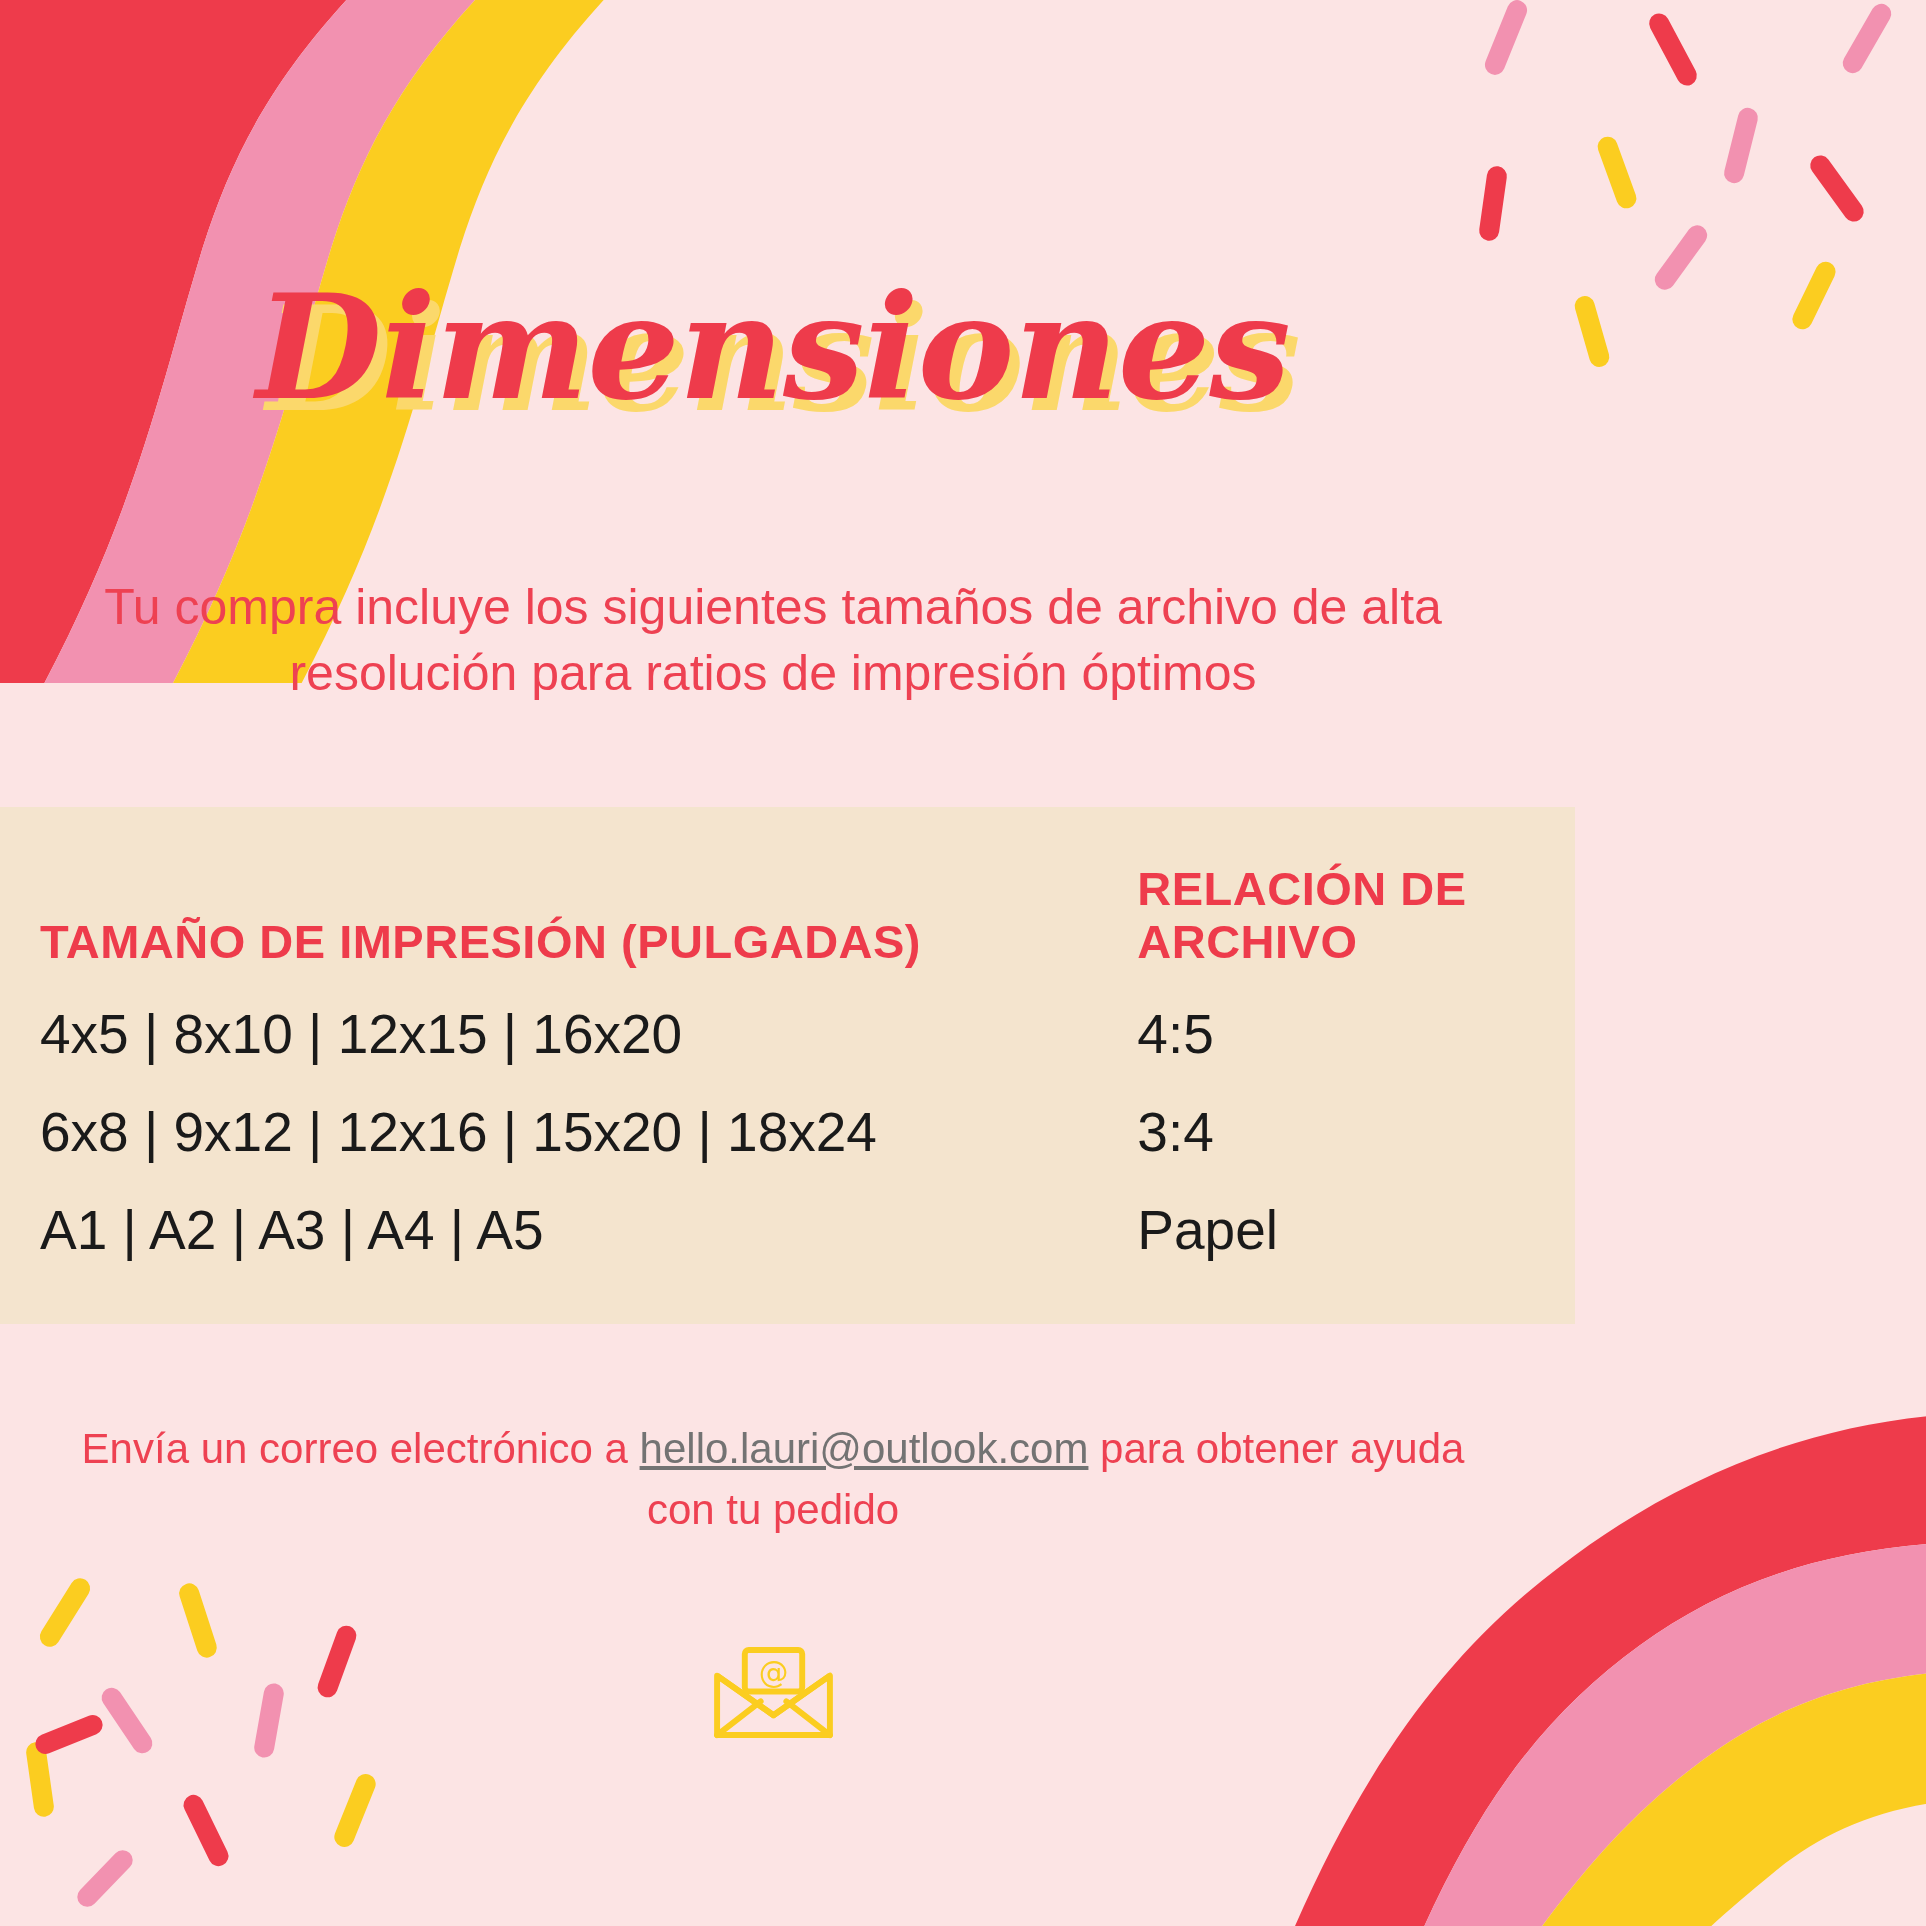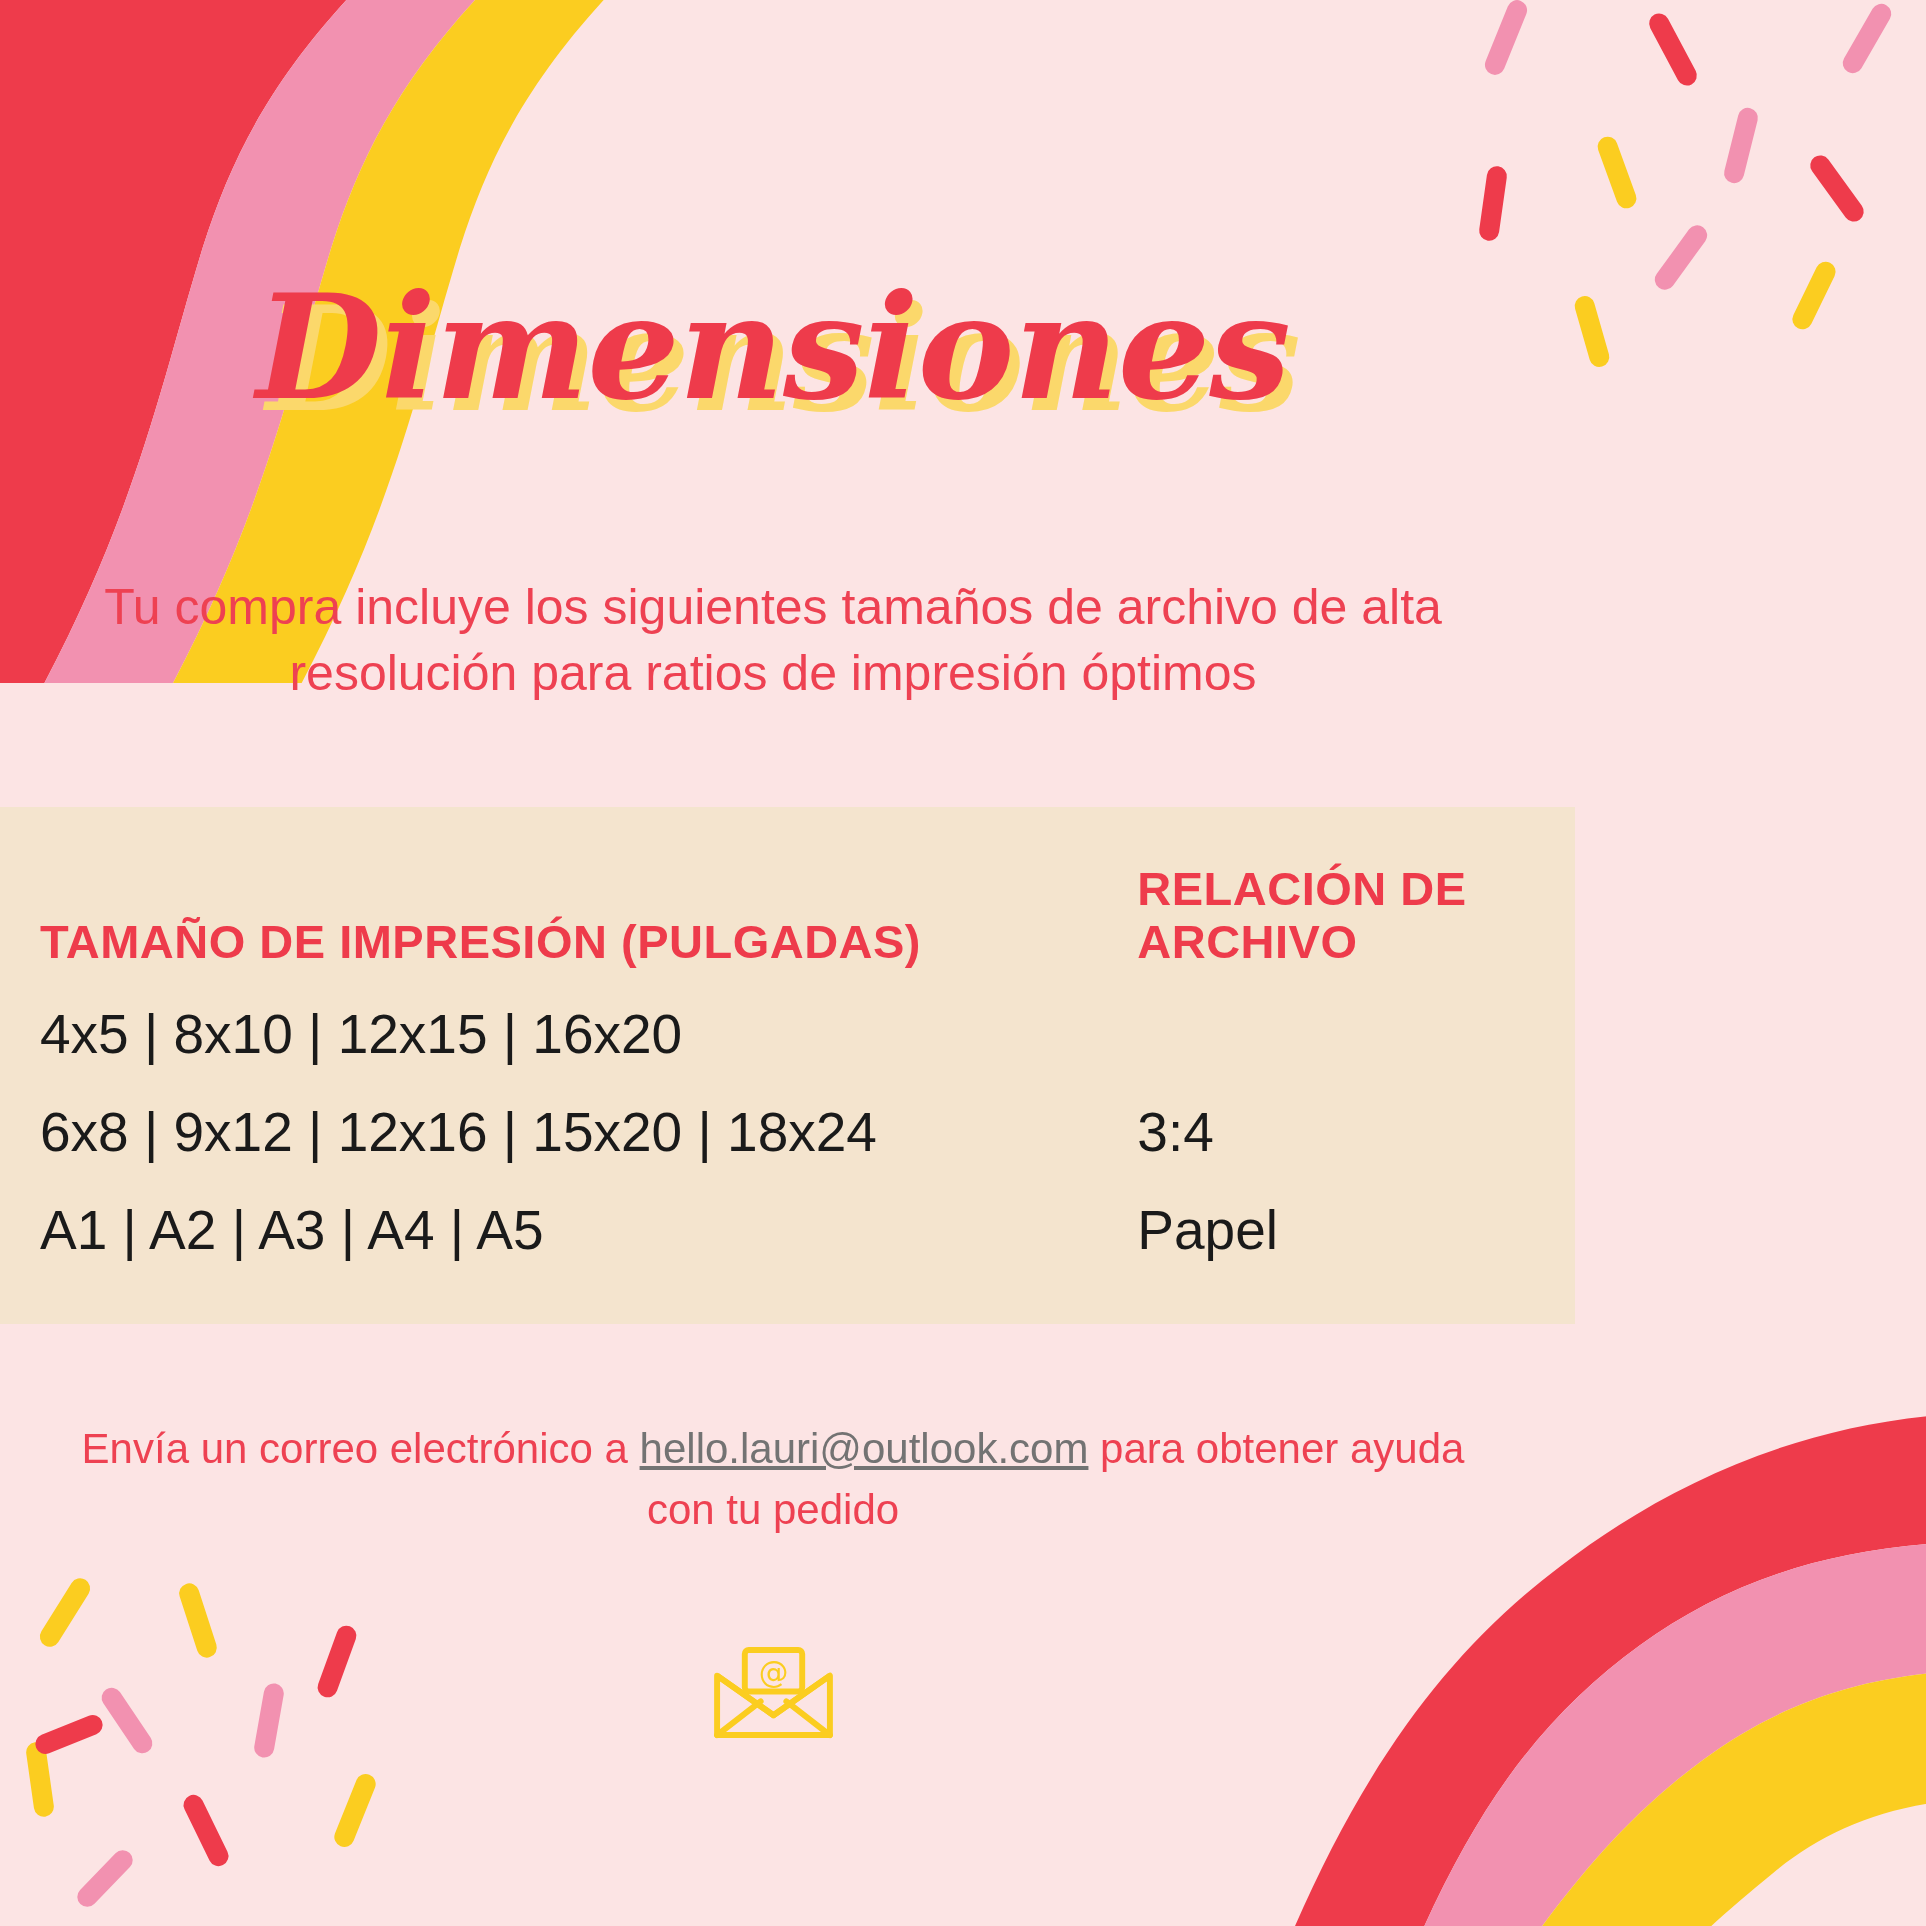--- a/index.html
+++ b/index.html
@@ -176,20 +176,21 @@
     <p class="subtitle">Tu compra incluye los siguientes tamaños de archivo de alta resolución para ratios de impresión óptimos</p>
 
     <div class="panel">
       <div class="panel-head">
         <div class="th col-sizes">TAMAÑO DE IMPRESIÓN (PULGADAS)</div>
         <div class="th col-ratio">RELACIÓN DE ARCHIVO</div>
       </div>
 
       <div class="row">
         <div class="cell cell-sizes">4x5 | 8x10 | 12x15 | 16x20</div>
+        <div class="cell cell-ratio">4:5</div>
       </div>
       <div class="row">
         <div class="cell cell-sizes">6x8 | 9x12 | 12x16 | 15x20 | 18x24</div>
         <div class="cell cell-ratio">3:4</div>
       </div>
       <div class="row">
         <div class="cell cell-sizes">A1 | A2 | A3 | A4 | A5</div>
         <div class="cell cell-ratio">Papel</div>
       </div>
     </div>

